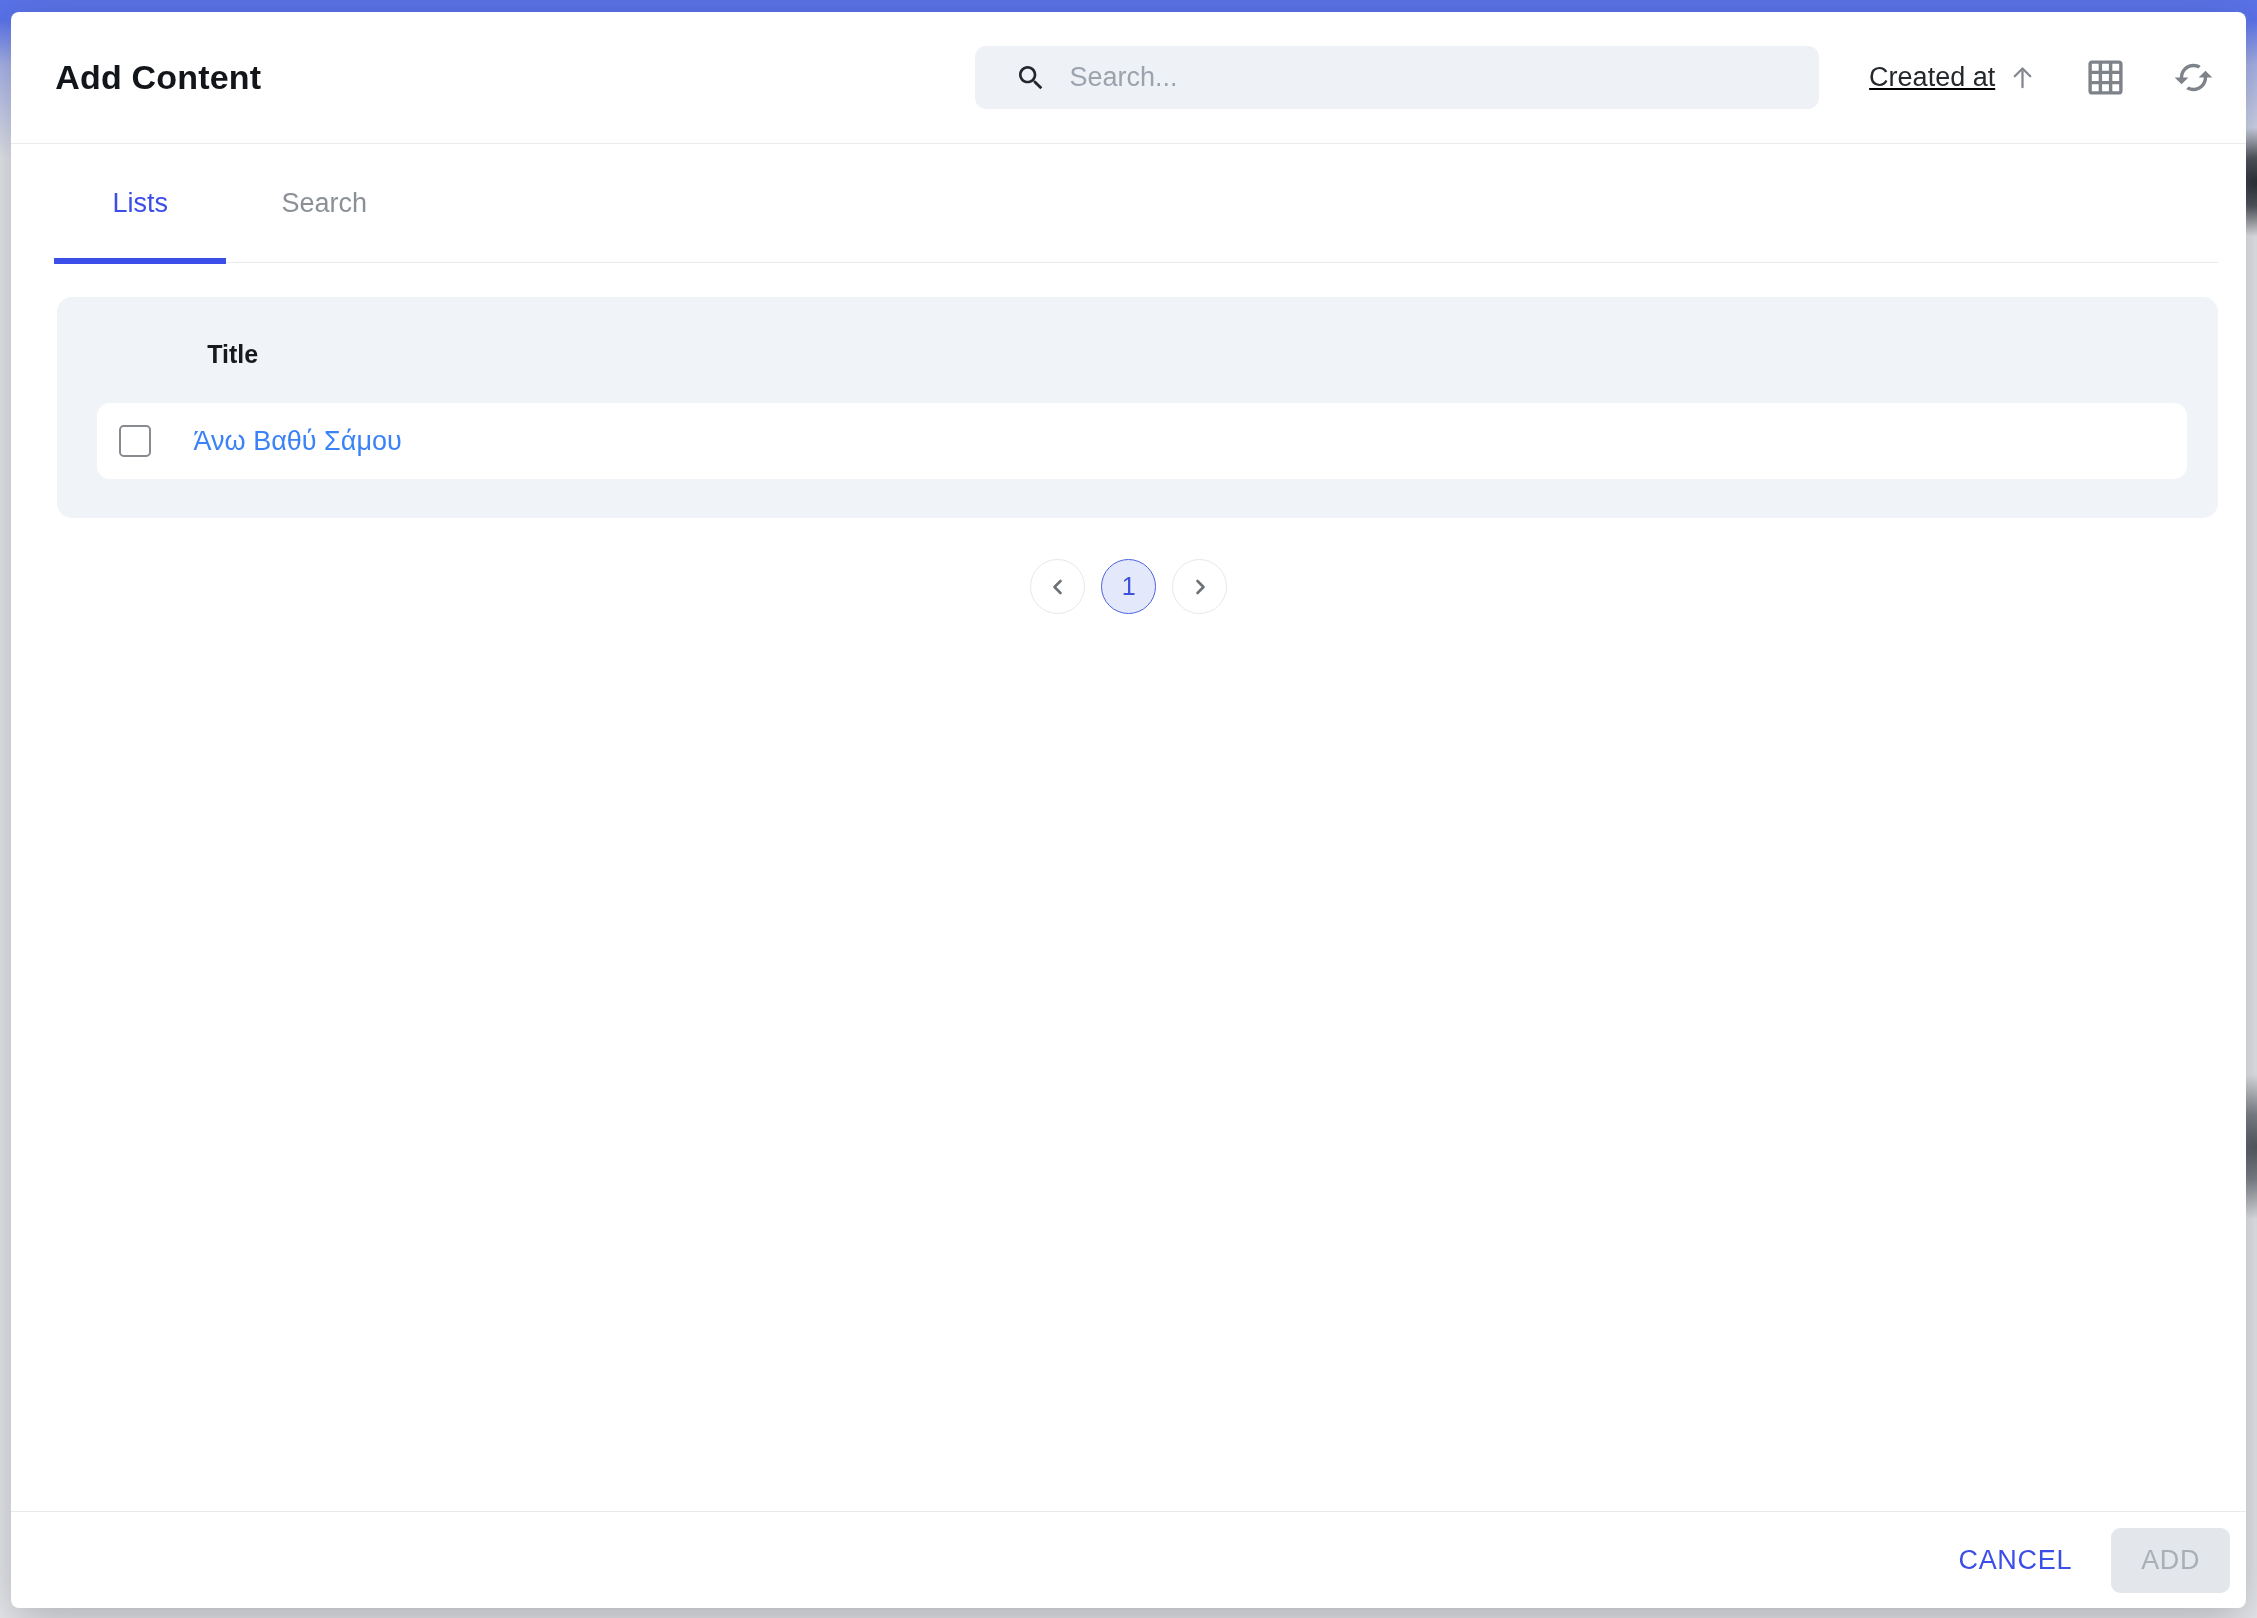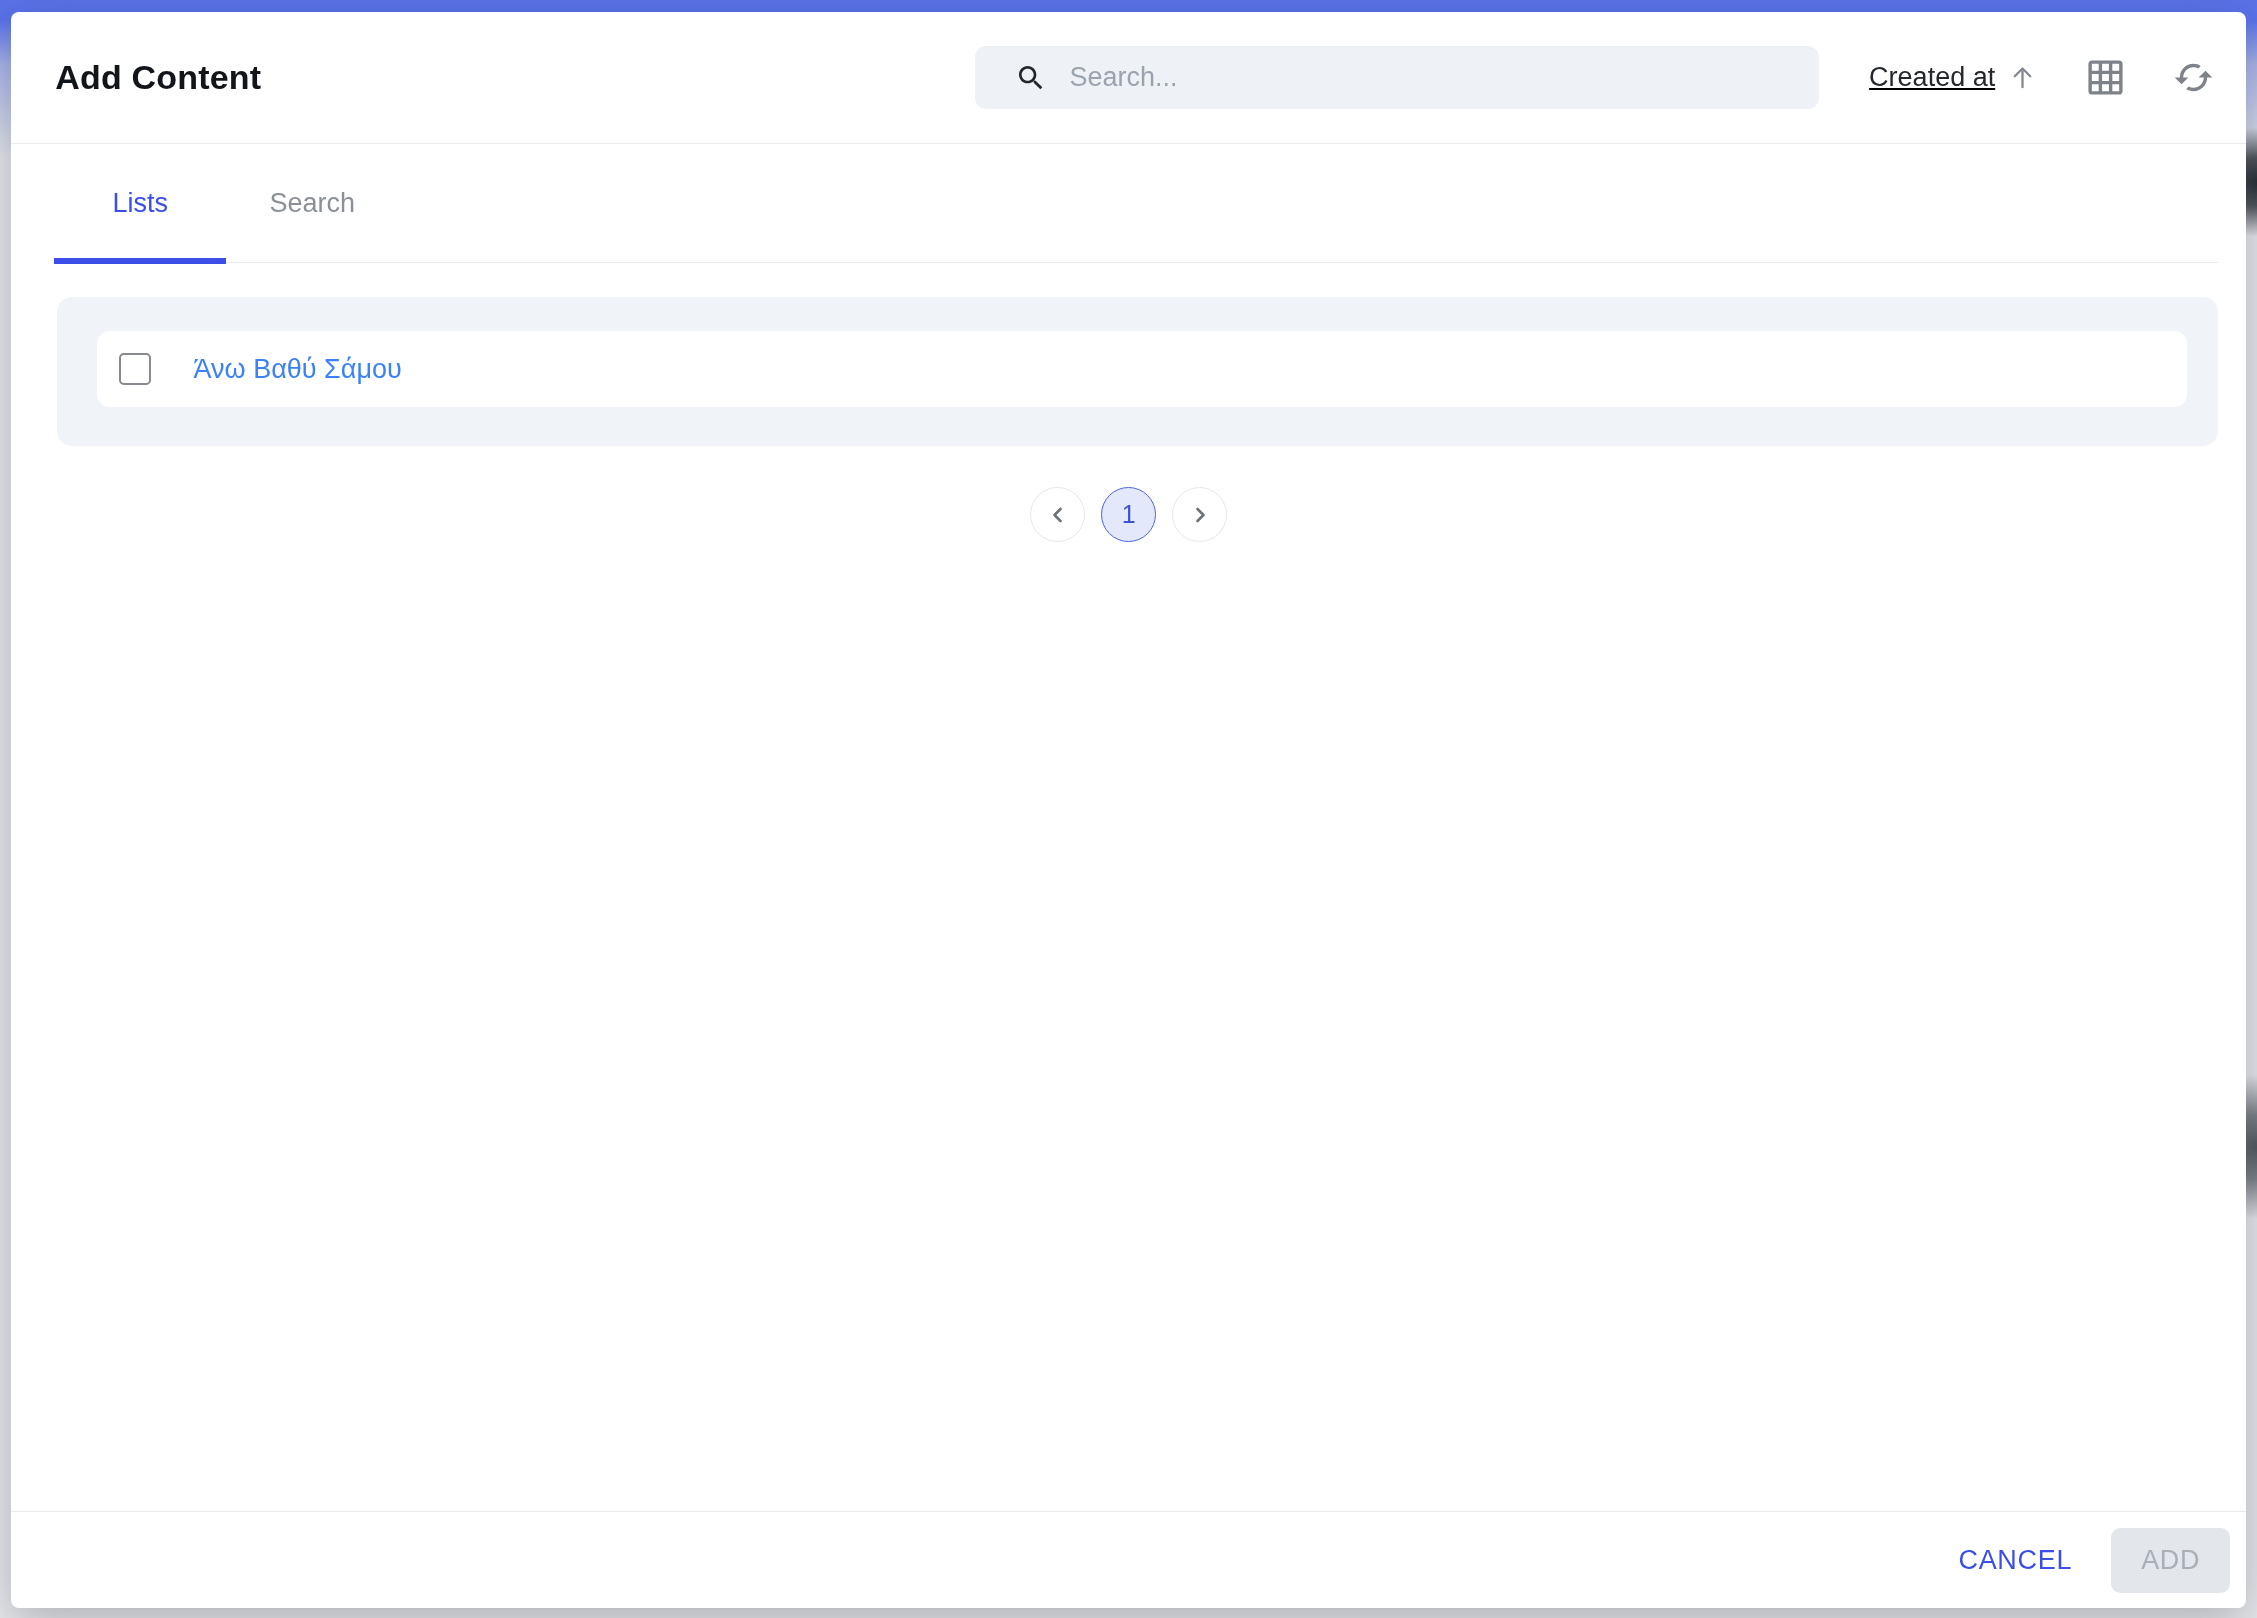--- a/index.html
+++ b/index.html
@@ -49,20 +49,21 @@
   .header-controls { display: flex; align-items: center; gap: 47px; }
   .icon-btn { background: none; border: none; cursor: pointer; display: flex; align-items: center; padding: 0; }
   .sort-control { background: none; border: none; cursor: pointer; display: flex; align-items: center; gap: 12px; text-decoration: underline; }
   .sort-label { font-size: 27px; color: #24282d; }
   
   .tabbar {
     flex: 0 0 119px;
     margin: 0 28px 0 43px;
     display: flex;
     border-bottom: 1.9px solid #e9ecef;
+    gap: 12px;
   }
   .tab {
     width: 172px; position: relative; cursor: pointer;
     display: flex; align-items: center; justify-content: center;
     font-size: 27px; font-weight: 500; color: #8b9097;
   }
   .tab.active { color: #3b4ee8; }
   .tab.active::after {
     content: ""; position: absolute; left: 0; right: 0; bottom: -1.9px;
     height: 5.6px; background: #3b4ee8;
@@ -159,20 +160,23 @@
     <div class="tabbar">
       <div class="tab active">
         <span>Lists</span>
       </div>
       <div class="tab">
         <span>Search</span>
       </div>
     </div>
 
     <section class="table-card">
+      <div class="table-head">
+        <span>Title</span>
+      </div>
       <div class="table-row">
         <span class="checkbox"></span>
         <span class="row-title">Άνω Βαθύ Σάμου</span>
       </div>
     </section>
 
     <nav class="pagination">
       <button class="page-btn nav">
         <svg width="24" height="24" viewBox="0 0 24 24" fill="none" stroke="#6d7278" stroke-width="2.6" stroke-linecap="round" stroke-linejoin="round">
           <path d="M14.5 6l-6 6 6 6"></path>

